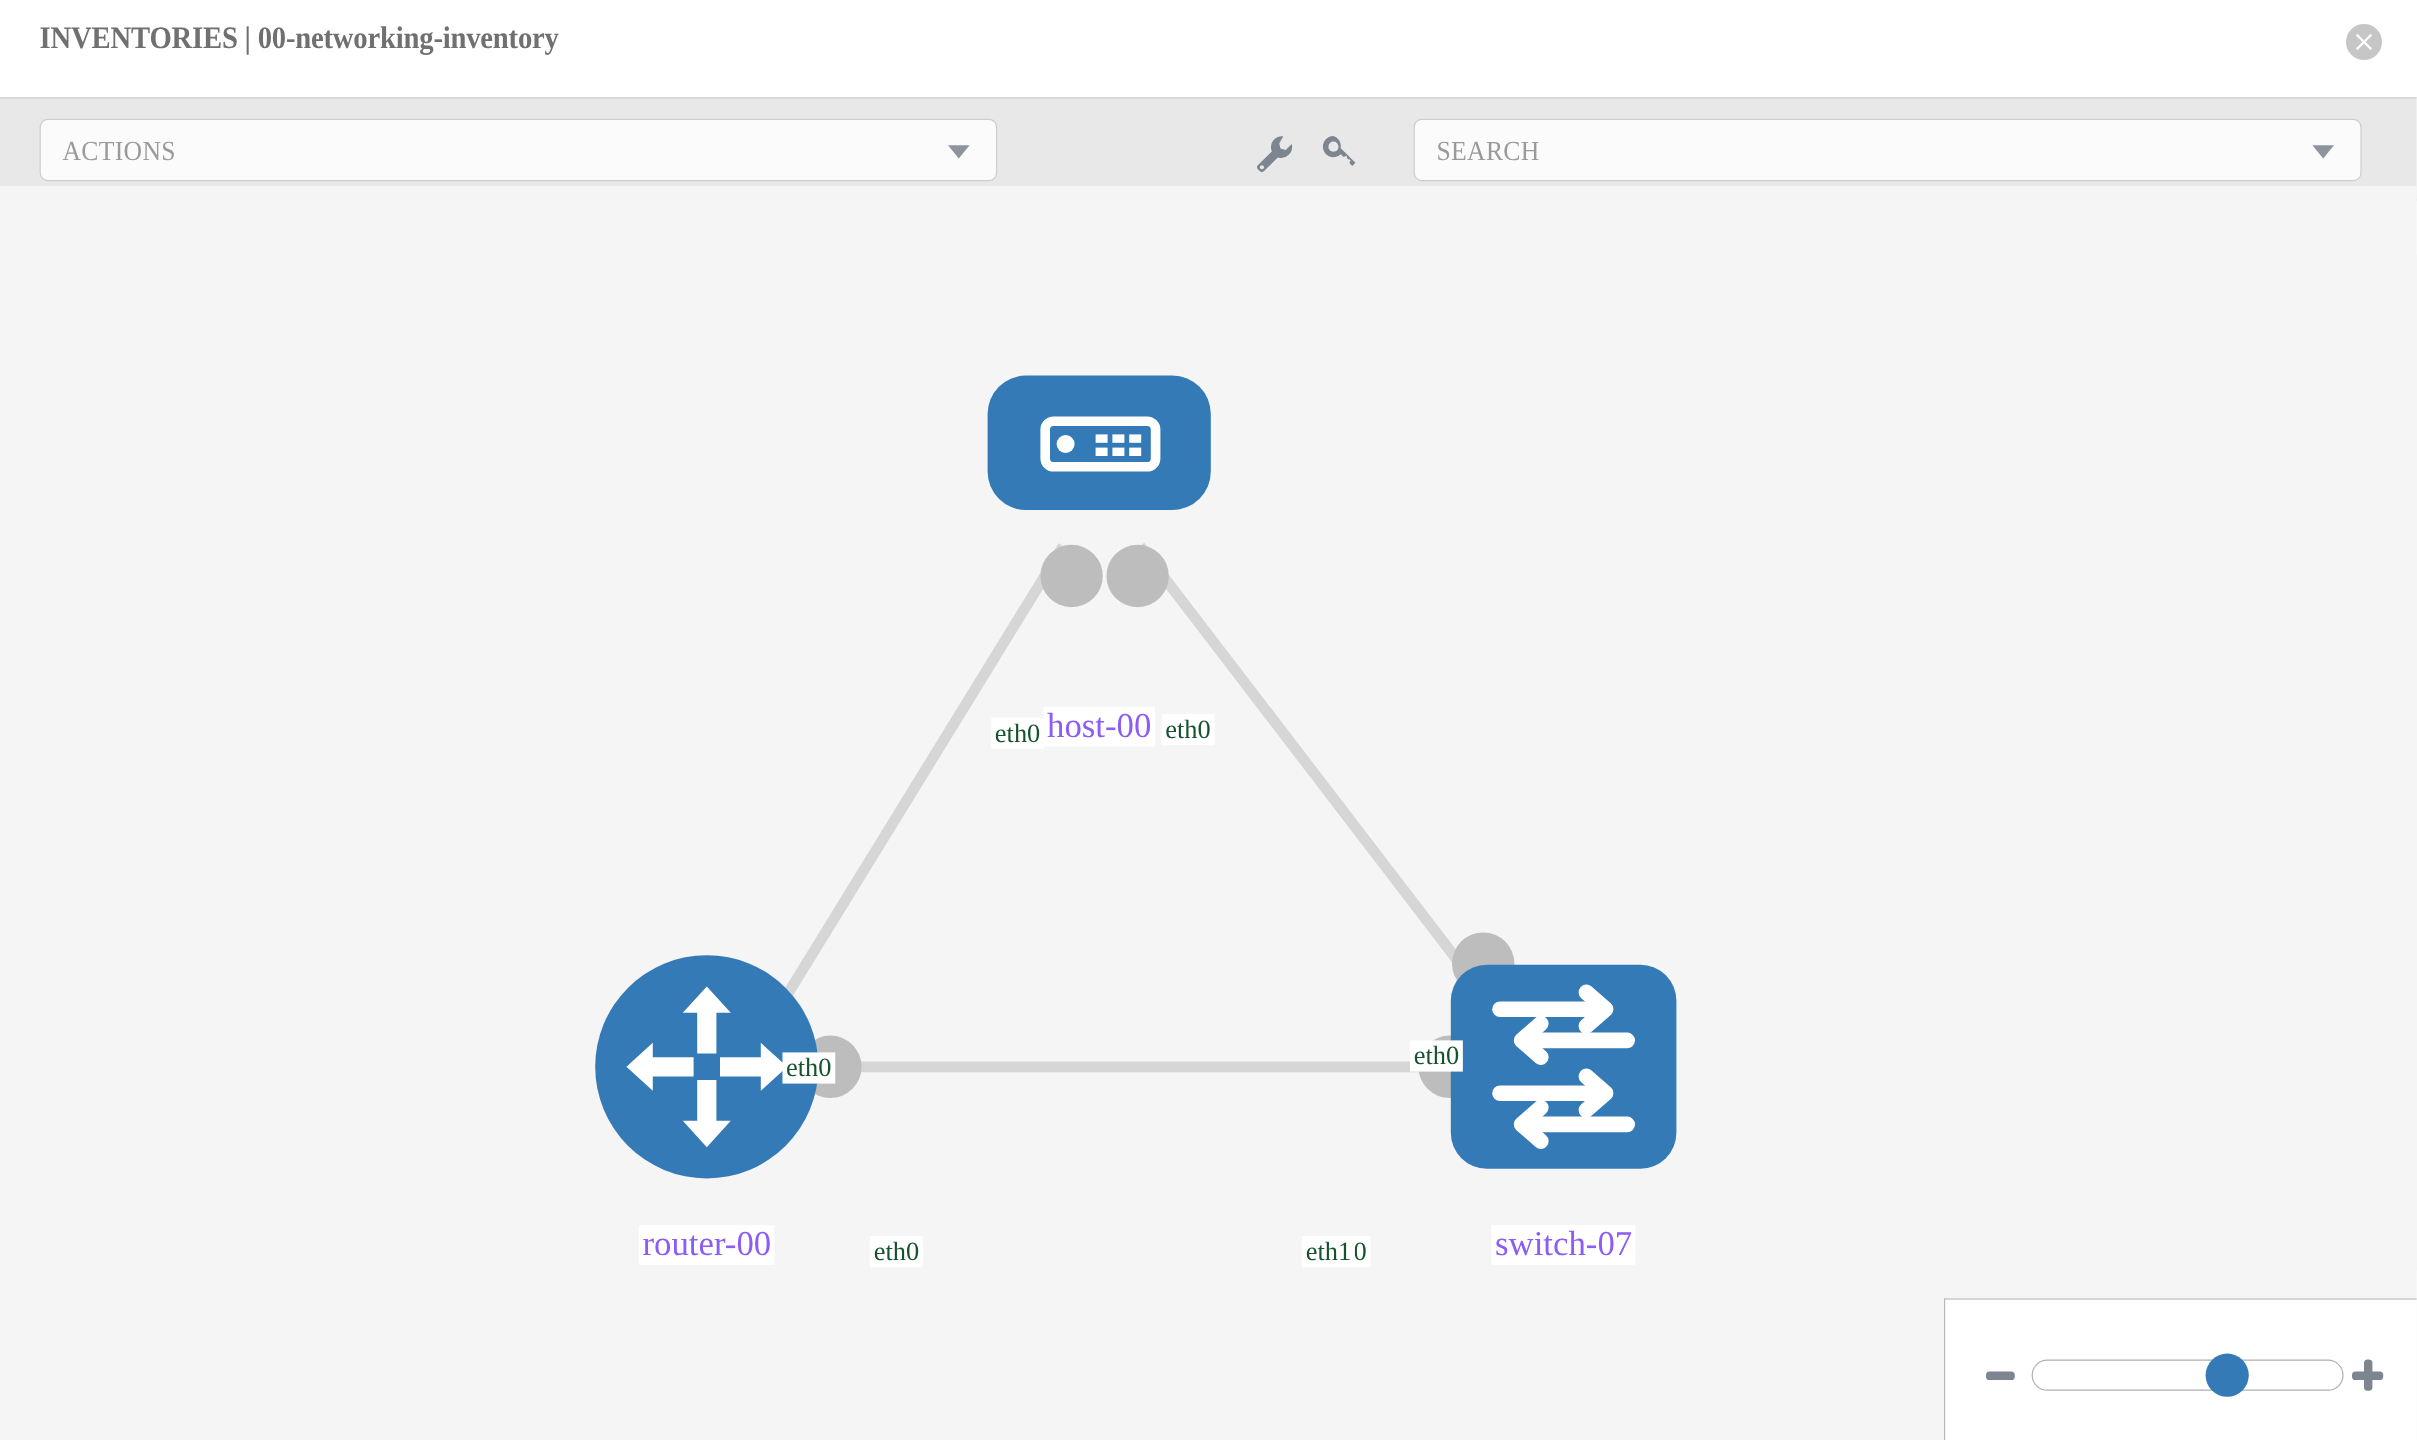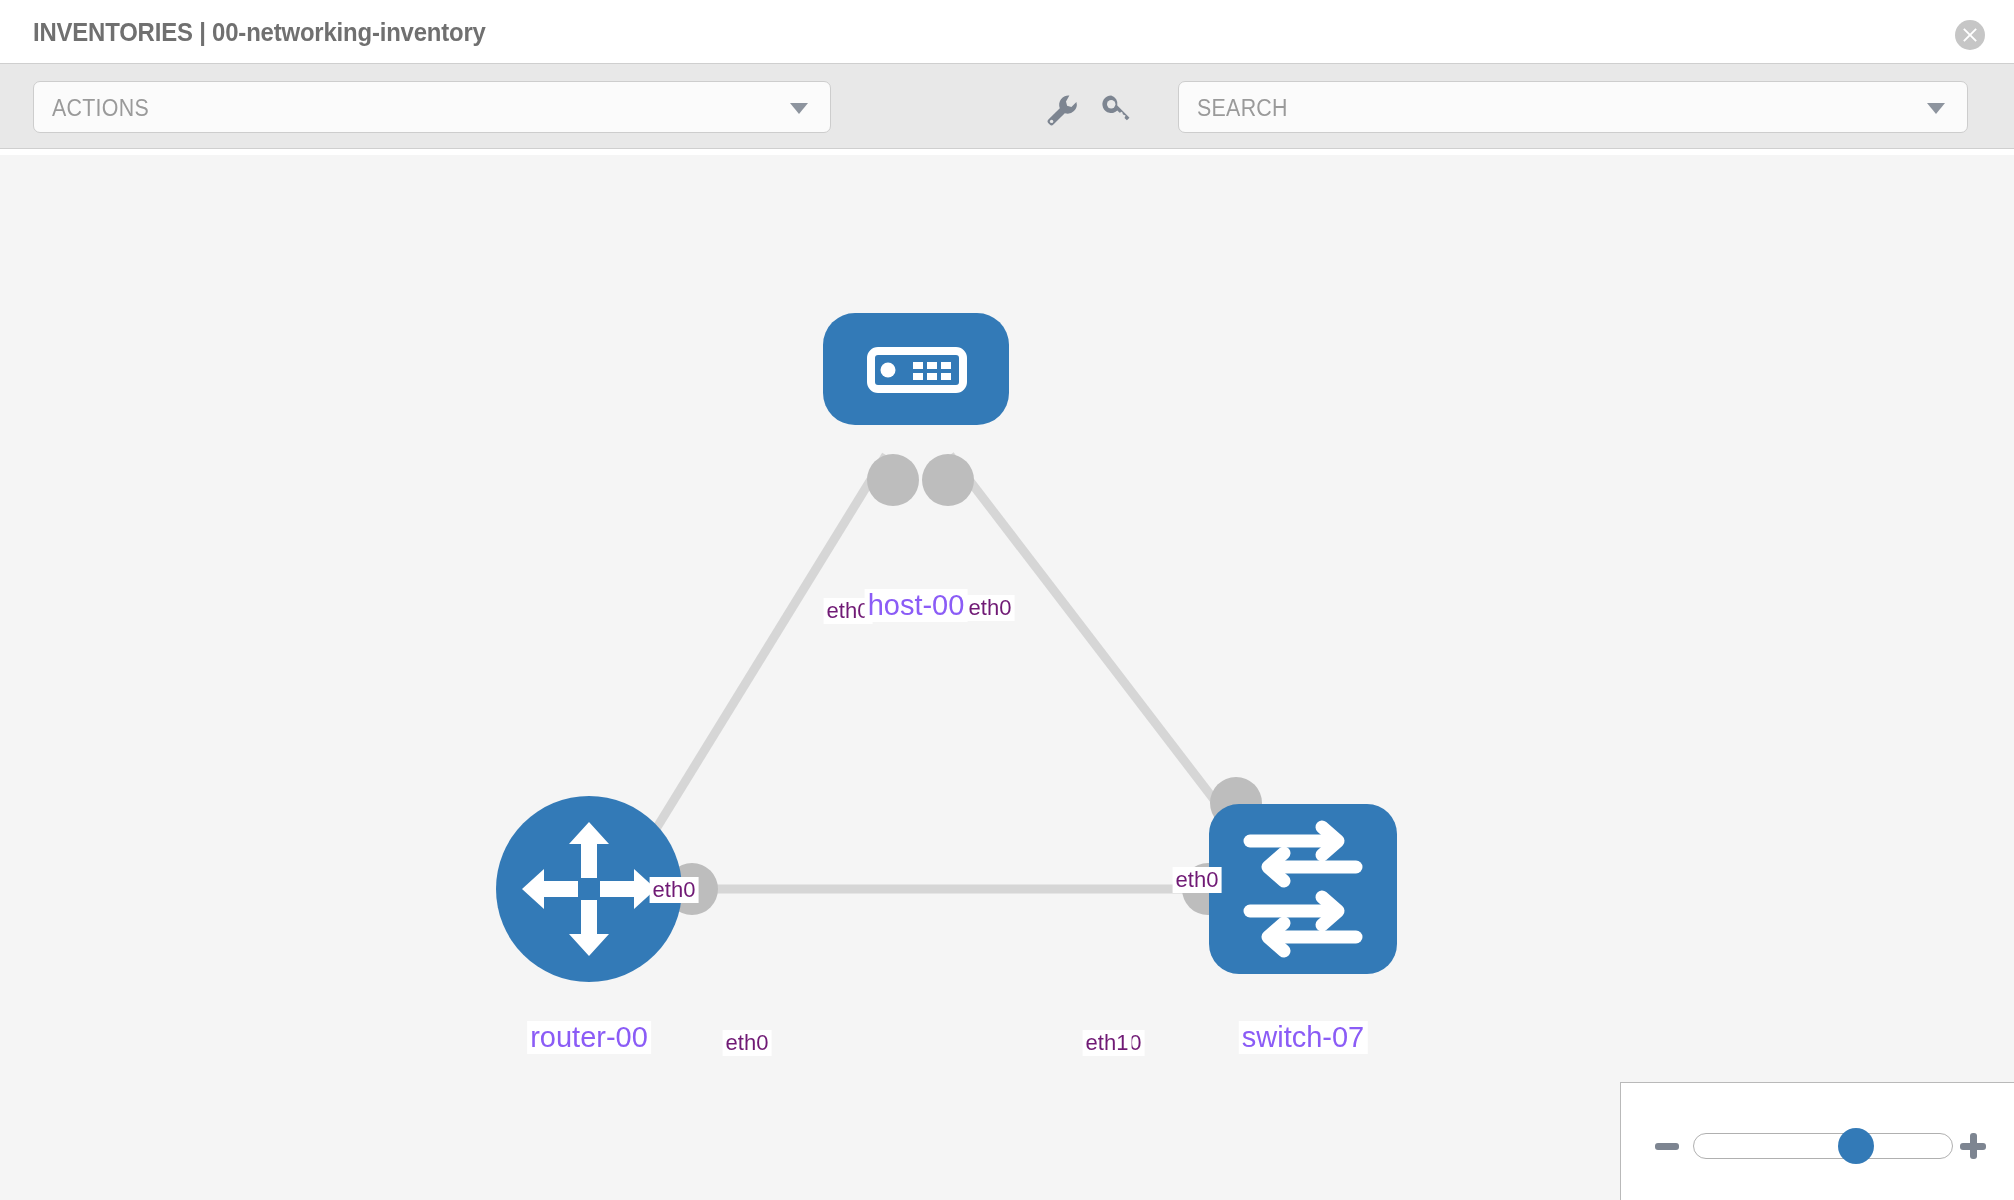--- a/index.html
+++ b/index.html
@@ -13,20 +13,21 @@
     overflow: hidden;
     font-family: "Liberation Sans", sans-serif;
     -webkit-font-smoothing: antialiased;
   }
   .app {
     position: relative;
     width: 2014px;
     height: 896px;
     background: #ffffff;
     box-sizing: border-box;
+    font-family: Liberation Serif, serif;
   }
 
   
   .header {
     position: absolute;
     left: 0; top: 0;
     width: 2014px;
     height: 69px;
     background: #ffffff;
     box-sizing: border-box;
@@ -52,21 +53,21 @@
     border-radius: 50%;
     background: #c6c6c6;
     cursor: pointer;
   }
   .close-btn svg { display:block; }
 
   
   .toolbar {
     position: absolute;
     left: 0;
-    top: 63px;
+    top: 81px;
     width: 2014px;
     height: 86px;
     background: #e8e8e8;
     border-top: 1px solid #cfcfcf;
     border-bottom: 1px solid #cfcfcf;
     box-sizing: border-box;
   }
   .actions-select {
     position: absolute;
     left: 33px;
@@ -161,21 +162,21 @@
     color: #8b5cf6;
     font-size: 29px;
     line-height: 1.0;
     padding: 2px 3px;
     white-space: nowrap;
     transform: translateX(-50%);
   }
   .elabel {
     position: absolute;
     background: #ffffff;
-    color: #701a75;
+    color: #14532d;
     font-size: 22px;
     line-height: 1.0;
     padding: 2px 3px;
     white-space: nowrap;
     transform: translateX(-50%);
     text-align: center;
   }
 
   
   .zoom-panel {

